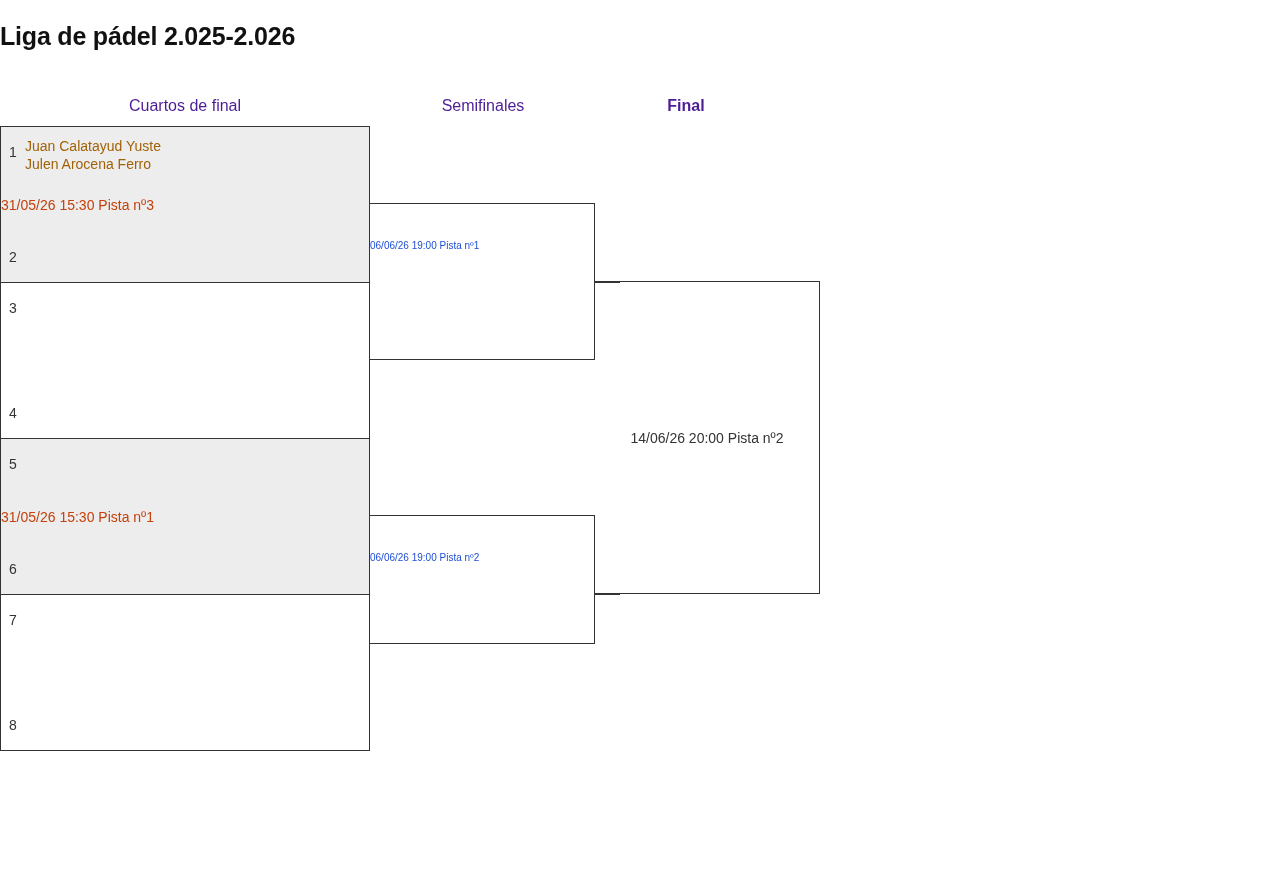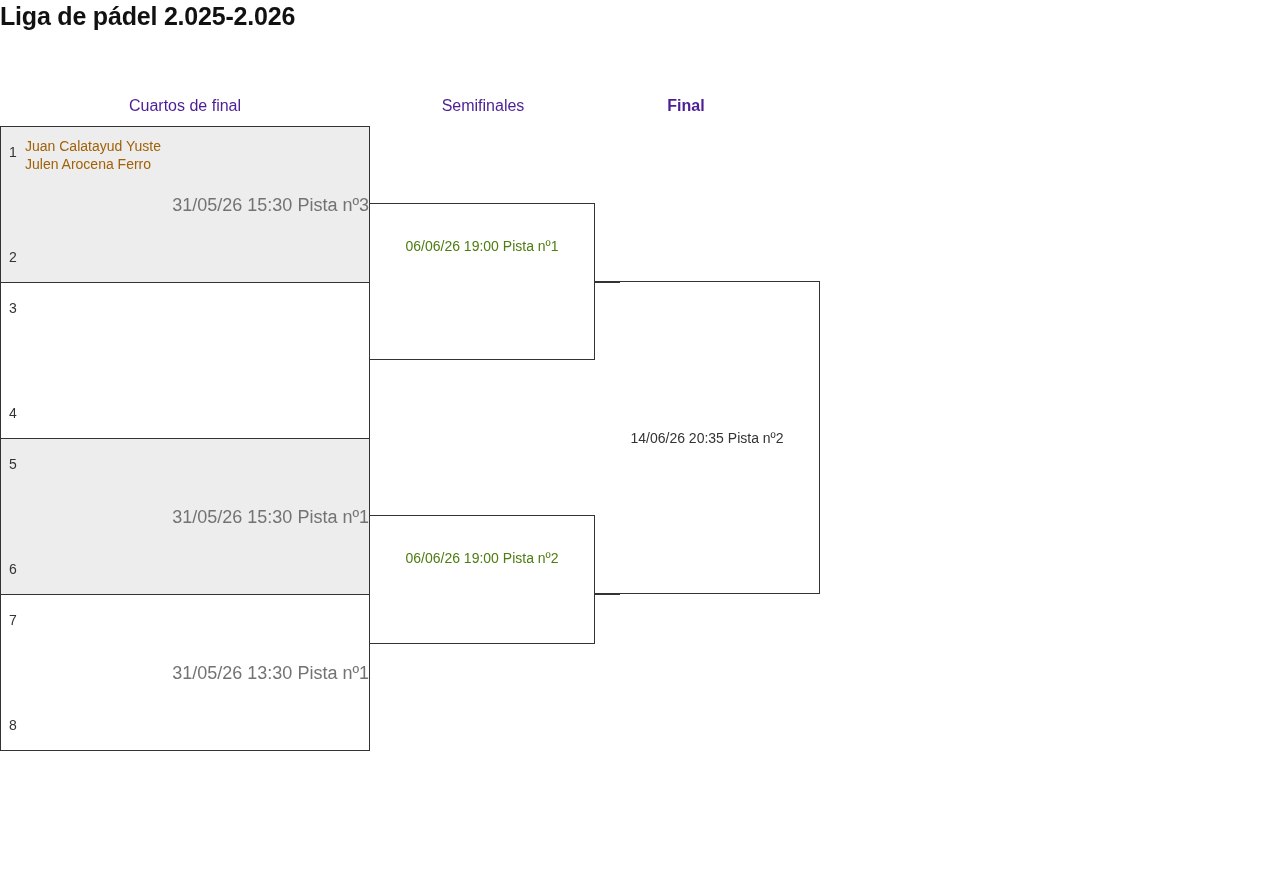--- a/index.html
+++ b/index.html
@@ -24,20 +24,21 @@
     top: 0px;
     width: 900px;
   }
   .title-line {
     font-size: 25px;
     font-weight: 700;
     line-height: 33px;
     color: #111111;
     letter-spacing: -0.2px;
     white-space: nowrap;
+    margin-top: 20px;
   }
 
   
   .round-header {
     position: absolute;
     top: 95px;
     font-size: 16px;
     line-height: 22px;
     font-weight: 400;
     color: #4c1d95;
@@ -91,47 +92,47 @@
     white-space: nowrap;
   }
   .player-line { display: block; }
 
   .match-info {
     position: absolute;
     left: 0;
     right: 0;
     top: 50%;
     transform: translateY(-50%);
-    text-align: right;
-    font-size: 18px;
-    line-height: 18px;
-    color: #737373;
+    text-align: left;
+    font-size: 14px;
+    line-height: 18px;
+    color: #c2410c;
     white-space: nowrap;
   }
 
   
   .sf-cell {
     position: absolute;
     left: 370px;
     width: 225px;
     background: transparent;
     border-top: 1px solid #333333;
     border-right: 1px solid #333333;
     border-bottom: 1px solid #333333;
     border-left: none;
   }
   .sf-info {
     position: absolute;
     left: 0;
     right: 0;
     top: 33px;
-    text-align: center;
-    font-size: 14px;
-    line-height: 18px;
-    color: #4d7c0f;
+    text-align: left;
+    font-size: 10px;
+    line-height: 18px;
+    color: #1d4ed8;
     white-space: nowrap;
   }
 
   
   .final-cell {
     position: absolute;
     left: 595px;
     width: 225px;
     background: transparent;
     border-top: 1px solid #333333;
@@ -201,31 +202,30 @@
     <div class="match-info">31/05/26 15:30 Pista nº1</div>
   </div>
 
   <div class="qf-cell plain" style="top:469px; height:156px;">
     <span class="seed seed-top">7</span>
     <span class="seed seed-bottom">8</span>
     <div class="players">
       <span class="player-line"></span>
       <span class="player-line"></span>
     </div>
-    <div class="match-info">31/05/26 13:30 Pista nº1</div>
   </div>
 
   <div class="sf-cell" style="top:77px; height:157px;">
     <div class="sf-info">06/06/26 19:00 Pista nº1</div>
   </div>
 
   <div class="sf-cell" style="top:389px; height:129px;">
     <div class="sf-info">06/06/26 19:00 Pista nº2</div>
   </div>
 
   <div class="final-cell" style="top:155px; height:313px;">
-    <div class="final-info">14/06/26 20:35 Pista nº2</div>
+    <div class="final-info">14/06/26 20:00 Pista nº2</div>
   </div>
 
   <div class="connector" style="left:595px; width:25px; top:156px;"></div>
   <div class="connector" style="left:595px; width:25px; top:468px;"></div>
 
 </div>
 
 </body></html>

